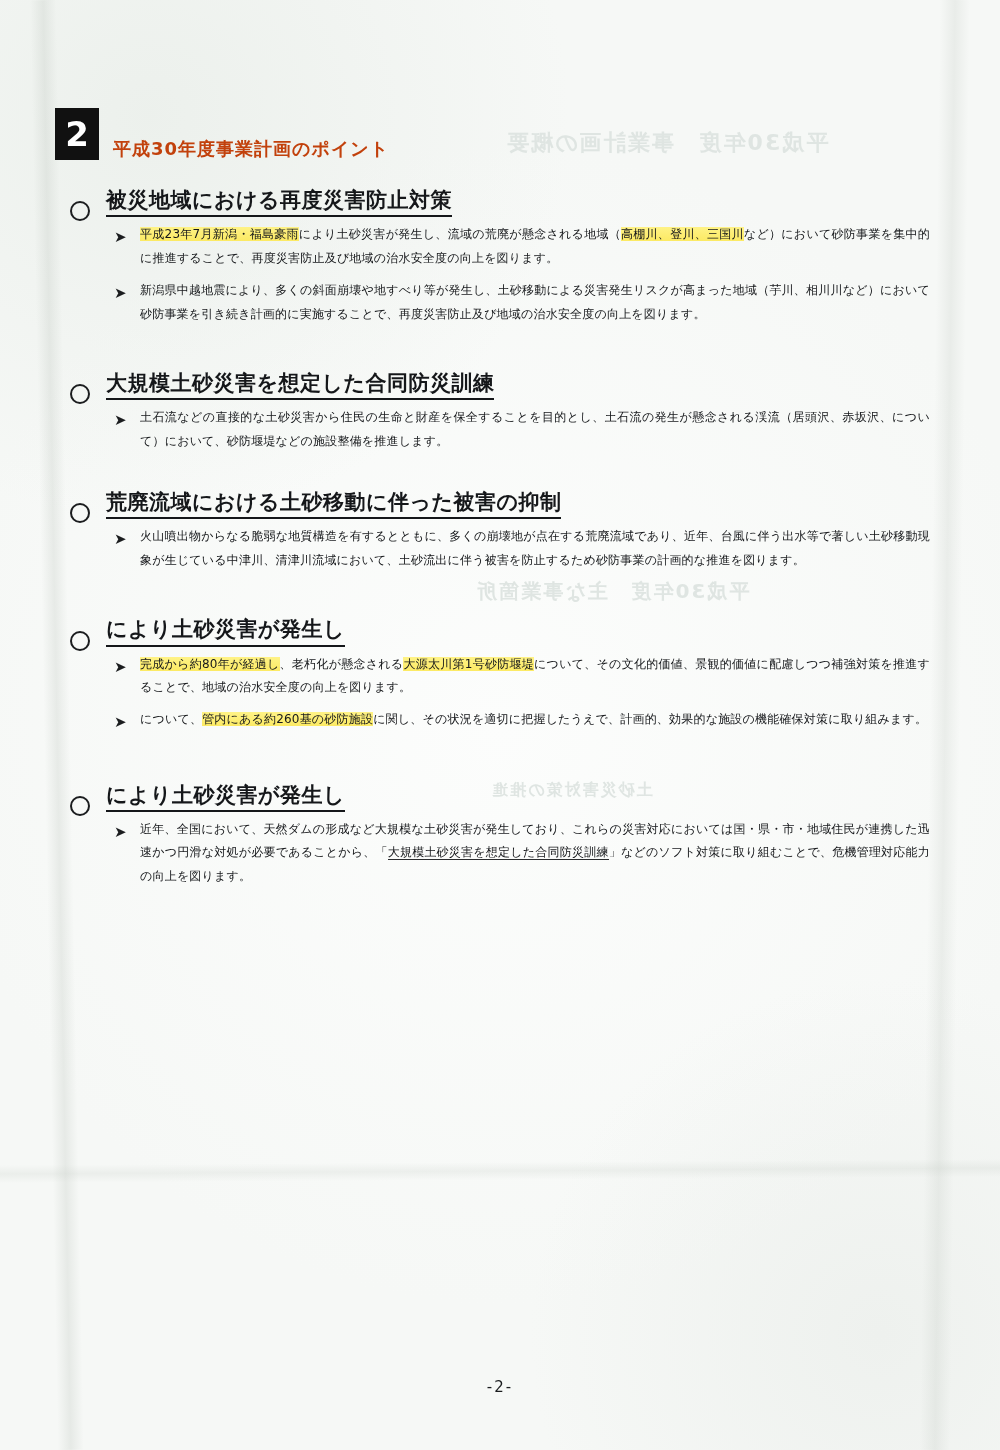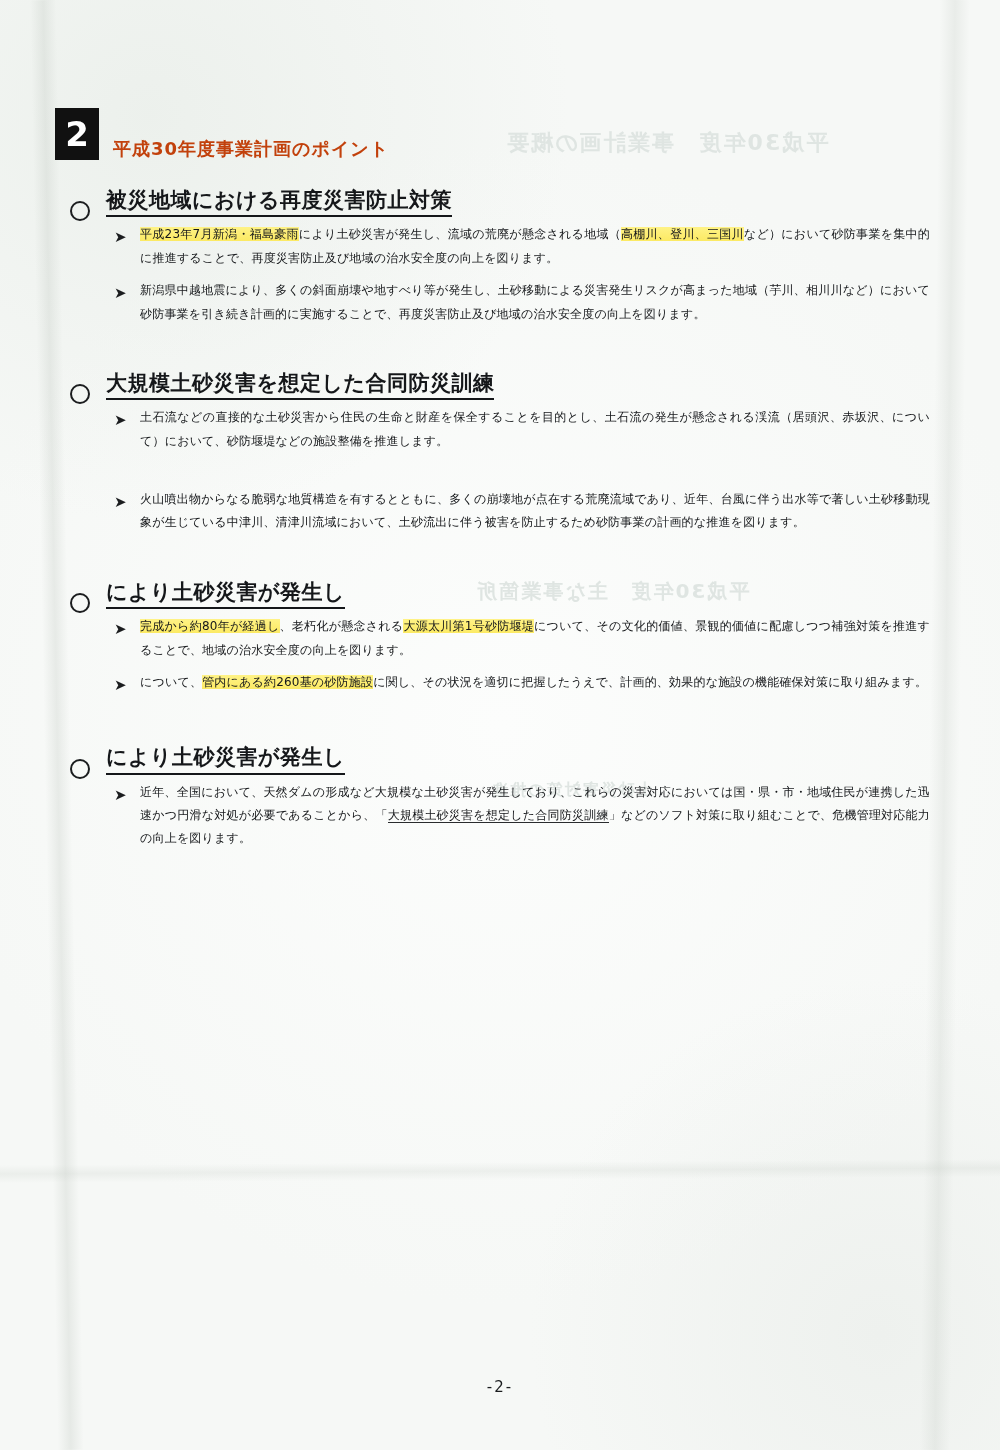--- a/index.html
+++ b/index.html
@@ -199,20 +199,24 @@
         </div>
         <div class="bullets">
           <div class="bullet">
             <span class="arrow">➤</span>
             <span class="btext"><span>土石流などの直接的な土砂災害から住民の生命と財産を保全することを目的とし、土石流の発生が懸念される渓流（居頭沢、赤坂沢、について）において、砂防堰堤などの施設整備を推進します。</span></span>
           </div>
         </div>
         <div class="gap-md"></div>
       </div>
       <div class="section">
+        <div class="sec-head">
+          <span class="circle-marker"></span>
+          <span class="sec-title">荒廃流域における土砂移動に伴った被害の抑制</span>
+        </div>
         <div class="bullets">
           <div class="bullet">
             <span class="arrow">➤</span>
             <span class="btext"><span>火山噴出物からなる脆弱な地質構造を有するとともに、多くの崩壊地が点在する荒廃流域であり、近年、台風に伴う出水等で著しい土砂移動現象が生じている中津川、清津川流域において、土砂流出に伴う被害を防止するため砂防事業の計画的な推進を図ります。</span></span>
           </div>
         </div>
         <div class="gap-lg"></div>
       </div>
       <div class="section">
         <div class="sec-head">

